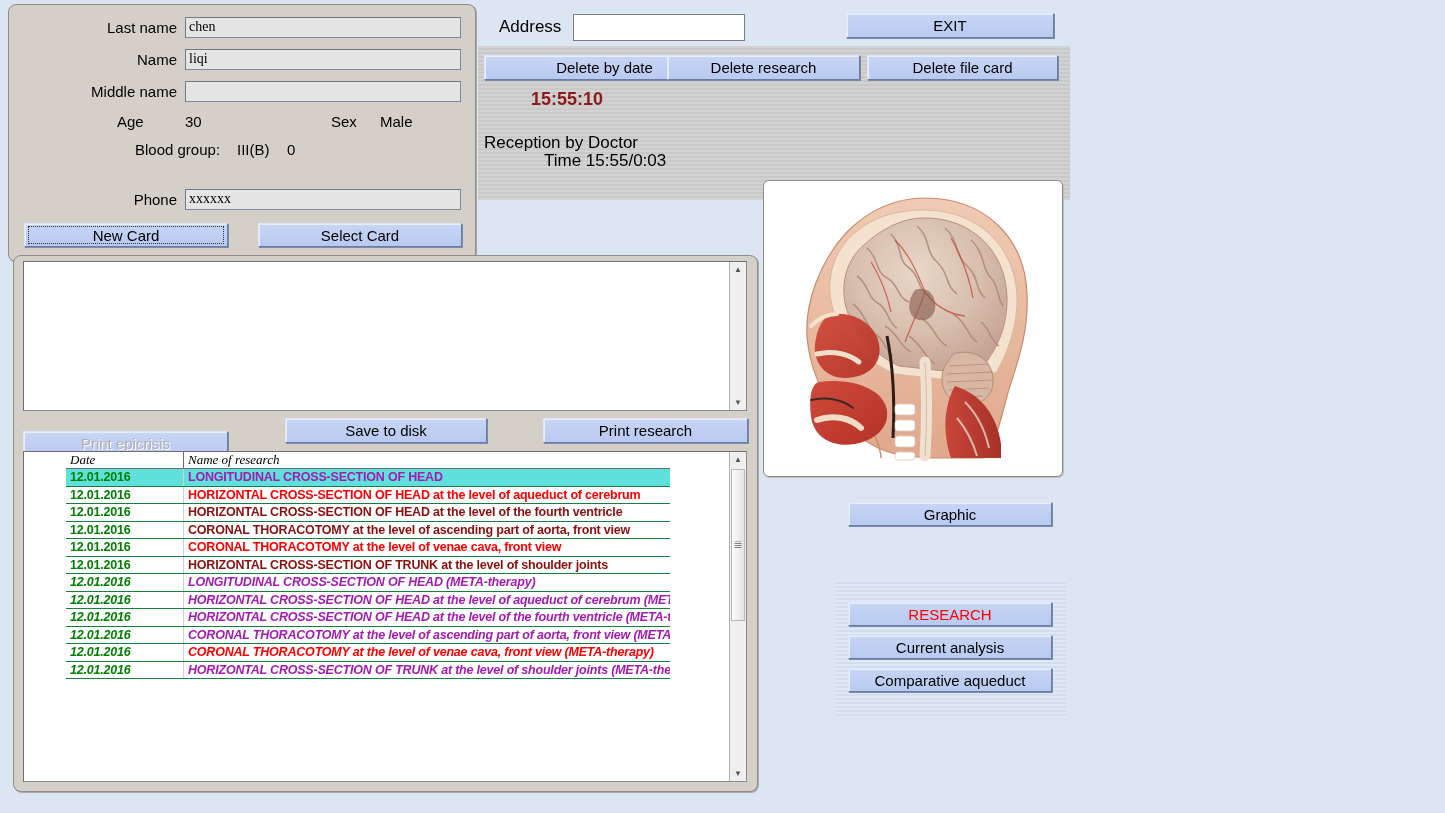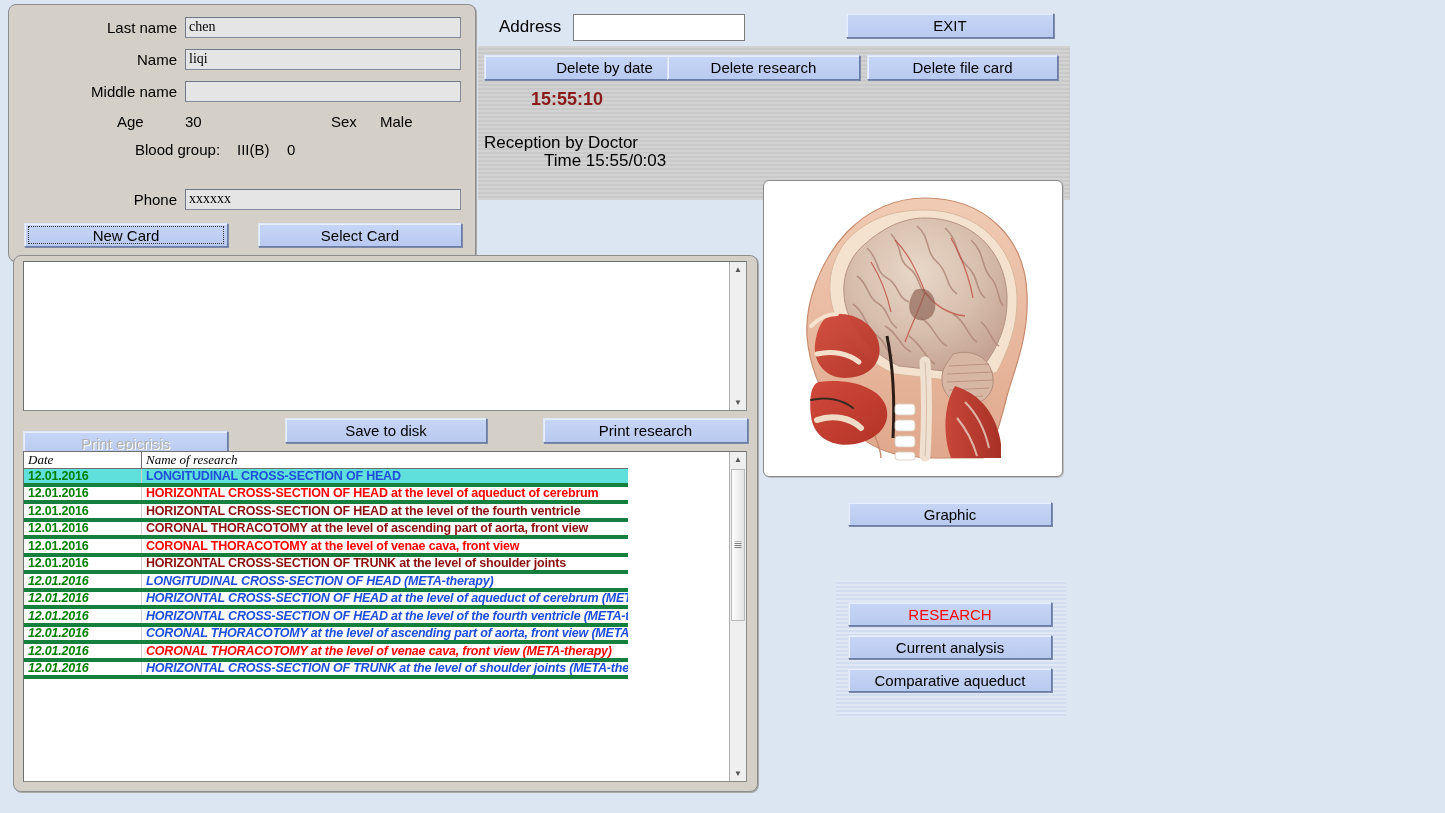--- a/index.html
+++ b/index.html
@@ -238,20 +238,21 @@
     border: 1px solid #8a8a8a;
     border-top-color: #707070;
     border-left-color: #707070;
     box-sizing: border-box;
     display: flex;
   }
   .list-body {
     flex: 1;
     overflow: hidden;
     position: relative;
+    padding-left: 42px;
   }
   .hdr-row {
     display: flex;
     height: 17px;
     border-bottom: 1px solid #6d6d6d;
     width: 604px;
     box-sizing: border-box;
   }
   .hdr-cell {
     font-family: "Liberation Serif", serif;
@@ -265,21 +266,21 @@
     white-space: nowrap;
   }
   .hdr-cell.c-date { width: 118px; border-right: 1px solid #6d6d6d; }
   .hdr-cell.c-name { width: 486px; }
 
   .data-row {
     display: flex;
     height: 17.5px;
     width: 604px;
     box-sizing: border-box;
-    border-bottom: 4px solid #15803d;
+    border-bottom: 1px solid #15803d;
     cursor: default;
   }
   .data-row.sel { background: #5fe0dc; }
   .cell {
     display: flex;
     align-items: center;
     box-sizing: border-box;
     overflow: hidden;
     white-space: nowrap;
     padding-left: 4px;
@@ -290,21 +291,21 @@
   }
   .cell.c-date {
     width: 118px;
     border-right: 1px solid #d0d0d0;
     color: #008000;
   }
   .cell.c-name { width: 486px; }
   .data-row.meta .cell { font-style: italic; }
   .cell.col-red { color: #ff0000; }
   .cell.col-darkred { color: #8b0f0f; }
-  .cell.col-green { color: #1d4ed8; }
+  .cell.col-green { color: #a21caf; }
 
   
   #anatomy-panel {
     position: absolute;
     left: 763px; top: 180px;
     width: 300px; height: 297px;
     background: #ffffff;
     border: 1px solid #8a8a8a;
     border-radius: 6px;
     box-sizing: border-box;

